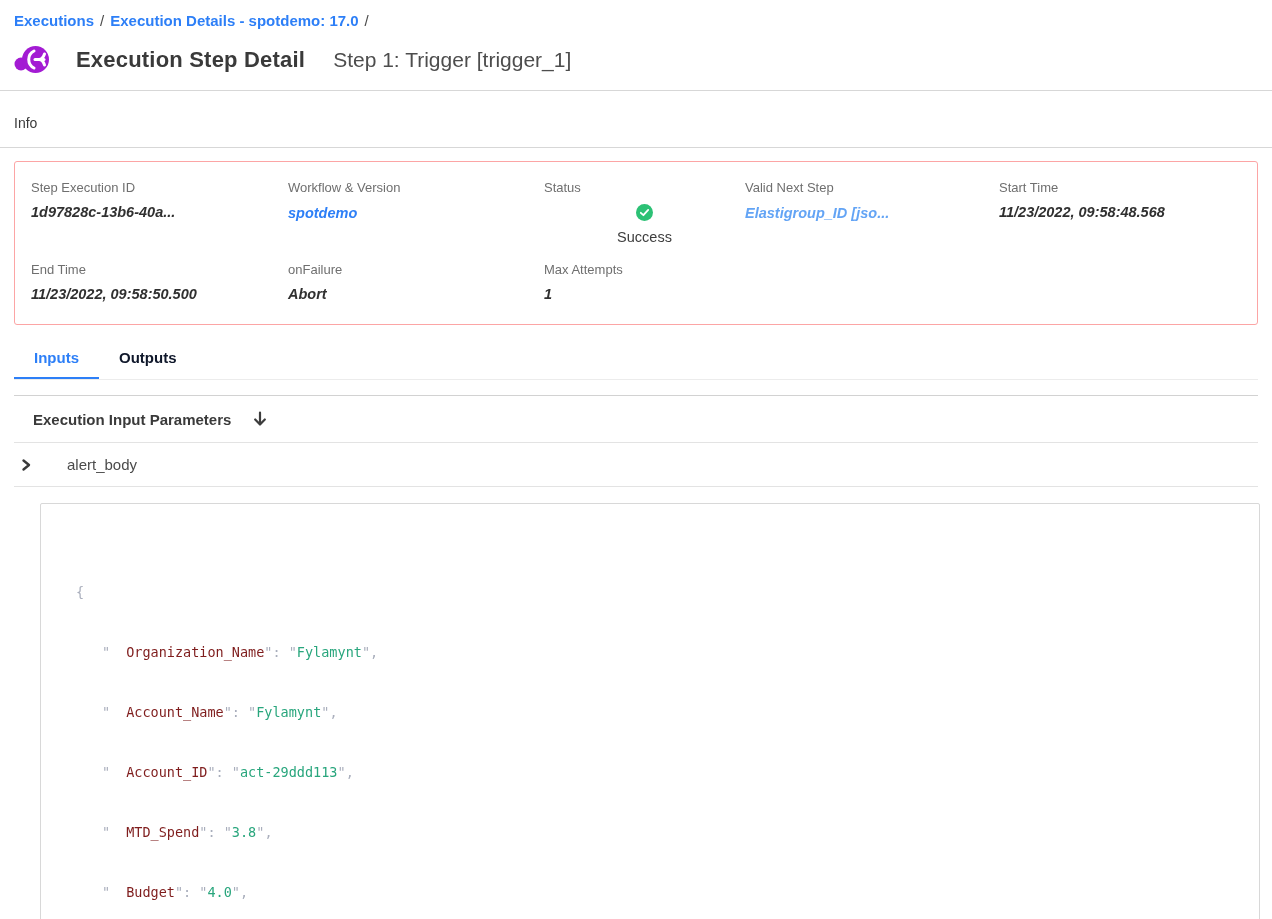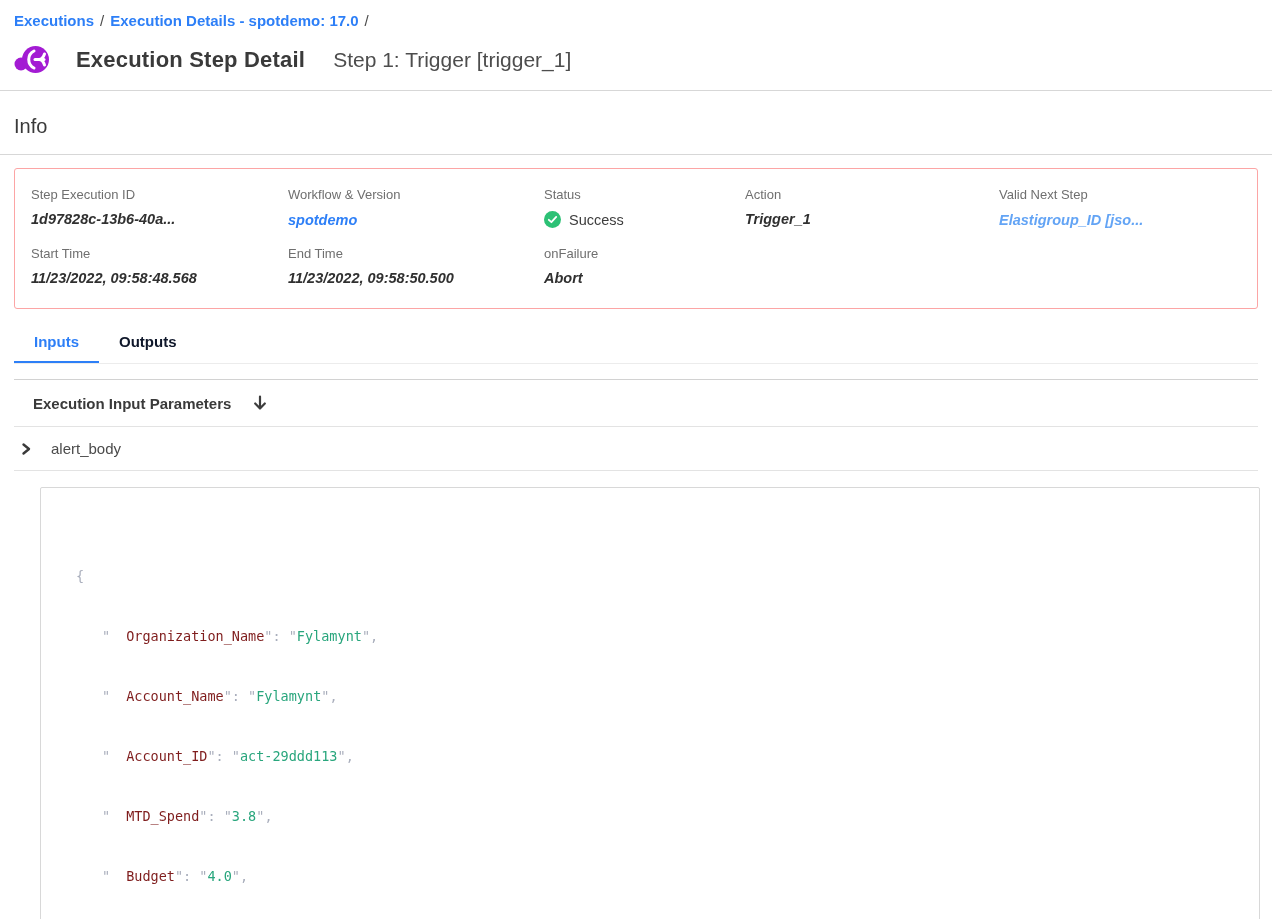--- a/index.html
+++ b/index.html
@@ -20,44 +20,44 @@
   .titlebar { margin-top: 14px; display: flex; align-items: center; gap: 26px; }
   .titlebar .logo { flex: 0 0 auto; display: block; }
   .page-title { font-size: 22px; font-weight: 700; color: #3a3a3a; letter-spacing: .2px; }
   .page-subtitle { font-size: 21px; font-weight: 400; color: #4d4d4d; margin-left: 2px; }
 
   .hr-full { border: none; border-top: 1px solid #d7d7d7; height: 0; }
   .hr-light { border: none; border-top: 1px solid #e3e3e3; height: 0; margin-left: 14px; margin-right: 14px; }
   .hr-mid { border: none; border-top: 1px solid #d2d2d2; height: 0; margin-left: 14px; margin-right: 14px; }
   .mt13 { margin-top: 13px; } .mt15 { margin-top: 15px; } .mt16 { margin-top: 16px; }
 
-  .info-heading { margin-top: 24px; font-size: 20px; font-weight: 500; color: #3a3a3a; }
+  .info-heading { margin-top: 24px; font-size: 14px; font-weight: 500; color: #3a3a3a; }
 
   
   .info-card {
     margin-top: 13px; border: 1px solid #fca5a5; border-radius: 3px;
     padding: 18px 16px 22px 16px;
     display: grid; grid-template-columns: 257px 256px 201px 254px 1fr;
     grid-row-gap: 17px;
   }
   .flabel { font-size: 13px; color: #6f6f6f; margin-bottom: 9px; }
   .fvalue { font-size: 14.5px; font-weight: 700; color: #303030; font-style: italic; }
   .fvalue.link-strong { color: #2d7ff7; cursor: pointer; }
   .fvalue.link-light { color: #63a4f5; font-weight: 600; cursor: pointer; }
-  .status-line { display: flex; align-items: center; gap: 8px; font-size: 14.5px; font-weight: 400; color: #3d3d3d; }
+  .status-line { display: flex; align-items: center; gap: 8px; font-size: 14.5px; font-weight: 400; color: #3d3d3d; flex-direction: column; }
 
   
   .tabbar { margin-top: 15px; display: flex; border-bottom: 1px solid #ececec; align-items: flex-end; }
   .tab { font-size: 15px; font-weight: 600; color: #0f172a; padding: 9px 20px 11px 20px; cursor: pointer; border-bottom: 2px solid transparent; }
   .tab.active { color: #2d7ff7; border-bottom: 2px solid #2d7ff7; }
 
   
   .params-header { height: 46px; display: flex; align-items: center; gap: 22px; padding-left: 19px; }
   .params-header .ph-label { font-size: 15px; font-weight: 700; color: #3a3a3a; }
-  .param-row { height: 43px; display: flex; align-items: center; gap: 19px; padding-left: 6px; cursor: pointer; }
+  .param-row { height: 43px; display: flex; align-items: center; gap: 35px; padding-left: 6px; cursor: pointer; }
   .param-row .pname { font-size: 15px; color: #4b4b4b; }
   .chev { display: block; }
 
   
   .value-box { margin: 16px 12px 18px 40px; border: 1px solid #d8d8d8; border-radius: 2px; background: #fff; }
   .code-box { padding: 38px 20px 30px 35px; }
   .code { font-family: "DejaVu Sans Mono", monospace; font-size: 13.5px; line-height: 20px; white-space: pre; }
   .ln.ind { padding-left: 26px; }
   .cp { color: #a9aebc; }
   .ck { color: #7f1d1d; margin-left: 16px; }
@@ -101,38 +101,38 @@
     <div class="flabel">Status</div>
     <div class="status-line">
       <svg width="17" height="17" viewBox="0 0 17 17">
         <circle cx="8.5" cy="8.5" r="8.5" fill="#2cc175"></circle>
         <path d="M4.8 8.8 L7.4 11.2 L12.2 5.9" stroke="#ffffff" stroke-width="1.8" fill="none" stroke-linecap="round" stroke-linejoin="round"></path>
       </svg>
       <span>Success</span>
     </div>
   </div>
   <div class="cell">
-    <div class="flabel">Action</div>
-    <div class="fvalue">Trigger_1</div>
-  </div>
-  <div class="cell">
     <div class="flabel">Valid Next Step</div>
     <a class="fvalue link-light">Elastigroup_ID [jso...</a>
   </div>
   <div class="cell">
     <div class="flabel">Start Time</div>
     <div class="fvalue">11/23/2022, 09:58:48.568</div>
   </div>
   <div class="cell">
     <div class="flabel">End Time</div>
     <div class="fvalue">11/23/2022, 09:58:50.500</div>
   </div>
   <div class="cell">
     <div class="flabel">onFailure</div>
     <div class="fvalue">Abort</div>
+  </div>
+  <div class="cell">
+    <div class="flabel">Max Attempts</div>
+    <div class="fvalue">1</div>
   </div>
   <div class="cell"></div>
 </div>
 
 <div class="tabbar pad">
   <div class="tab active">Inputs</div>
   <div class="tab">Outputs</div>
 </div>
 
 <hr class="hr-mid mt15">

